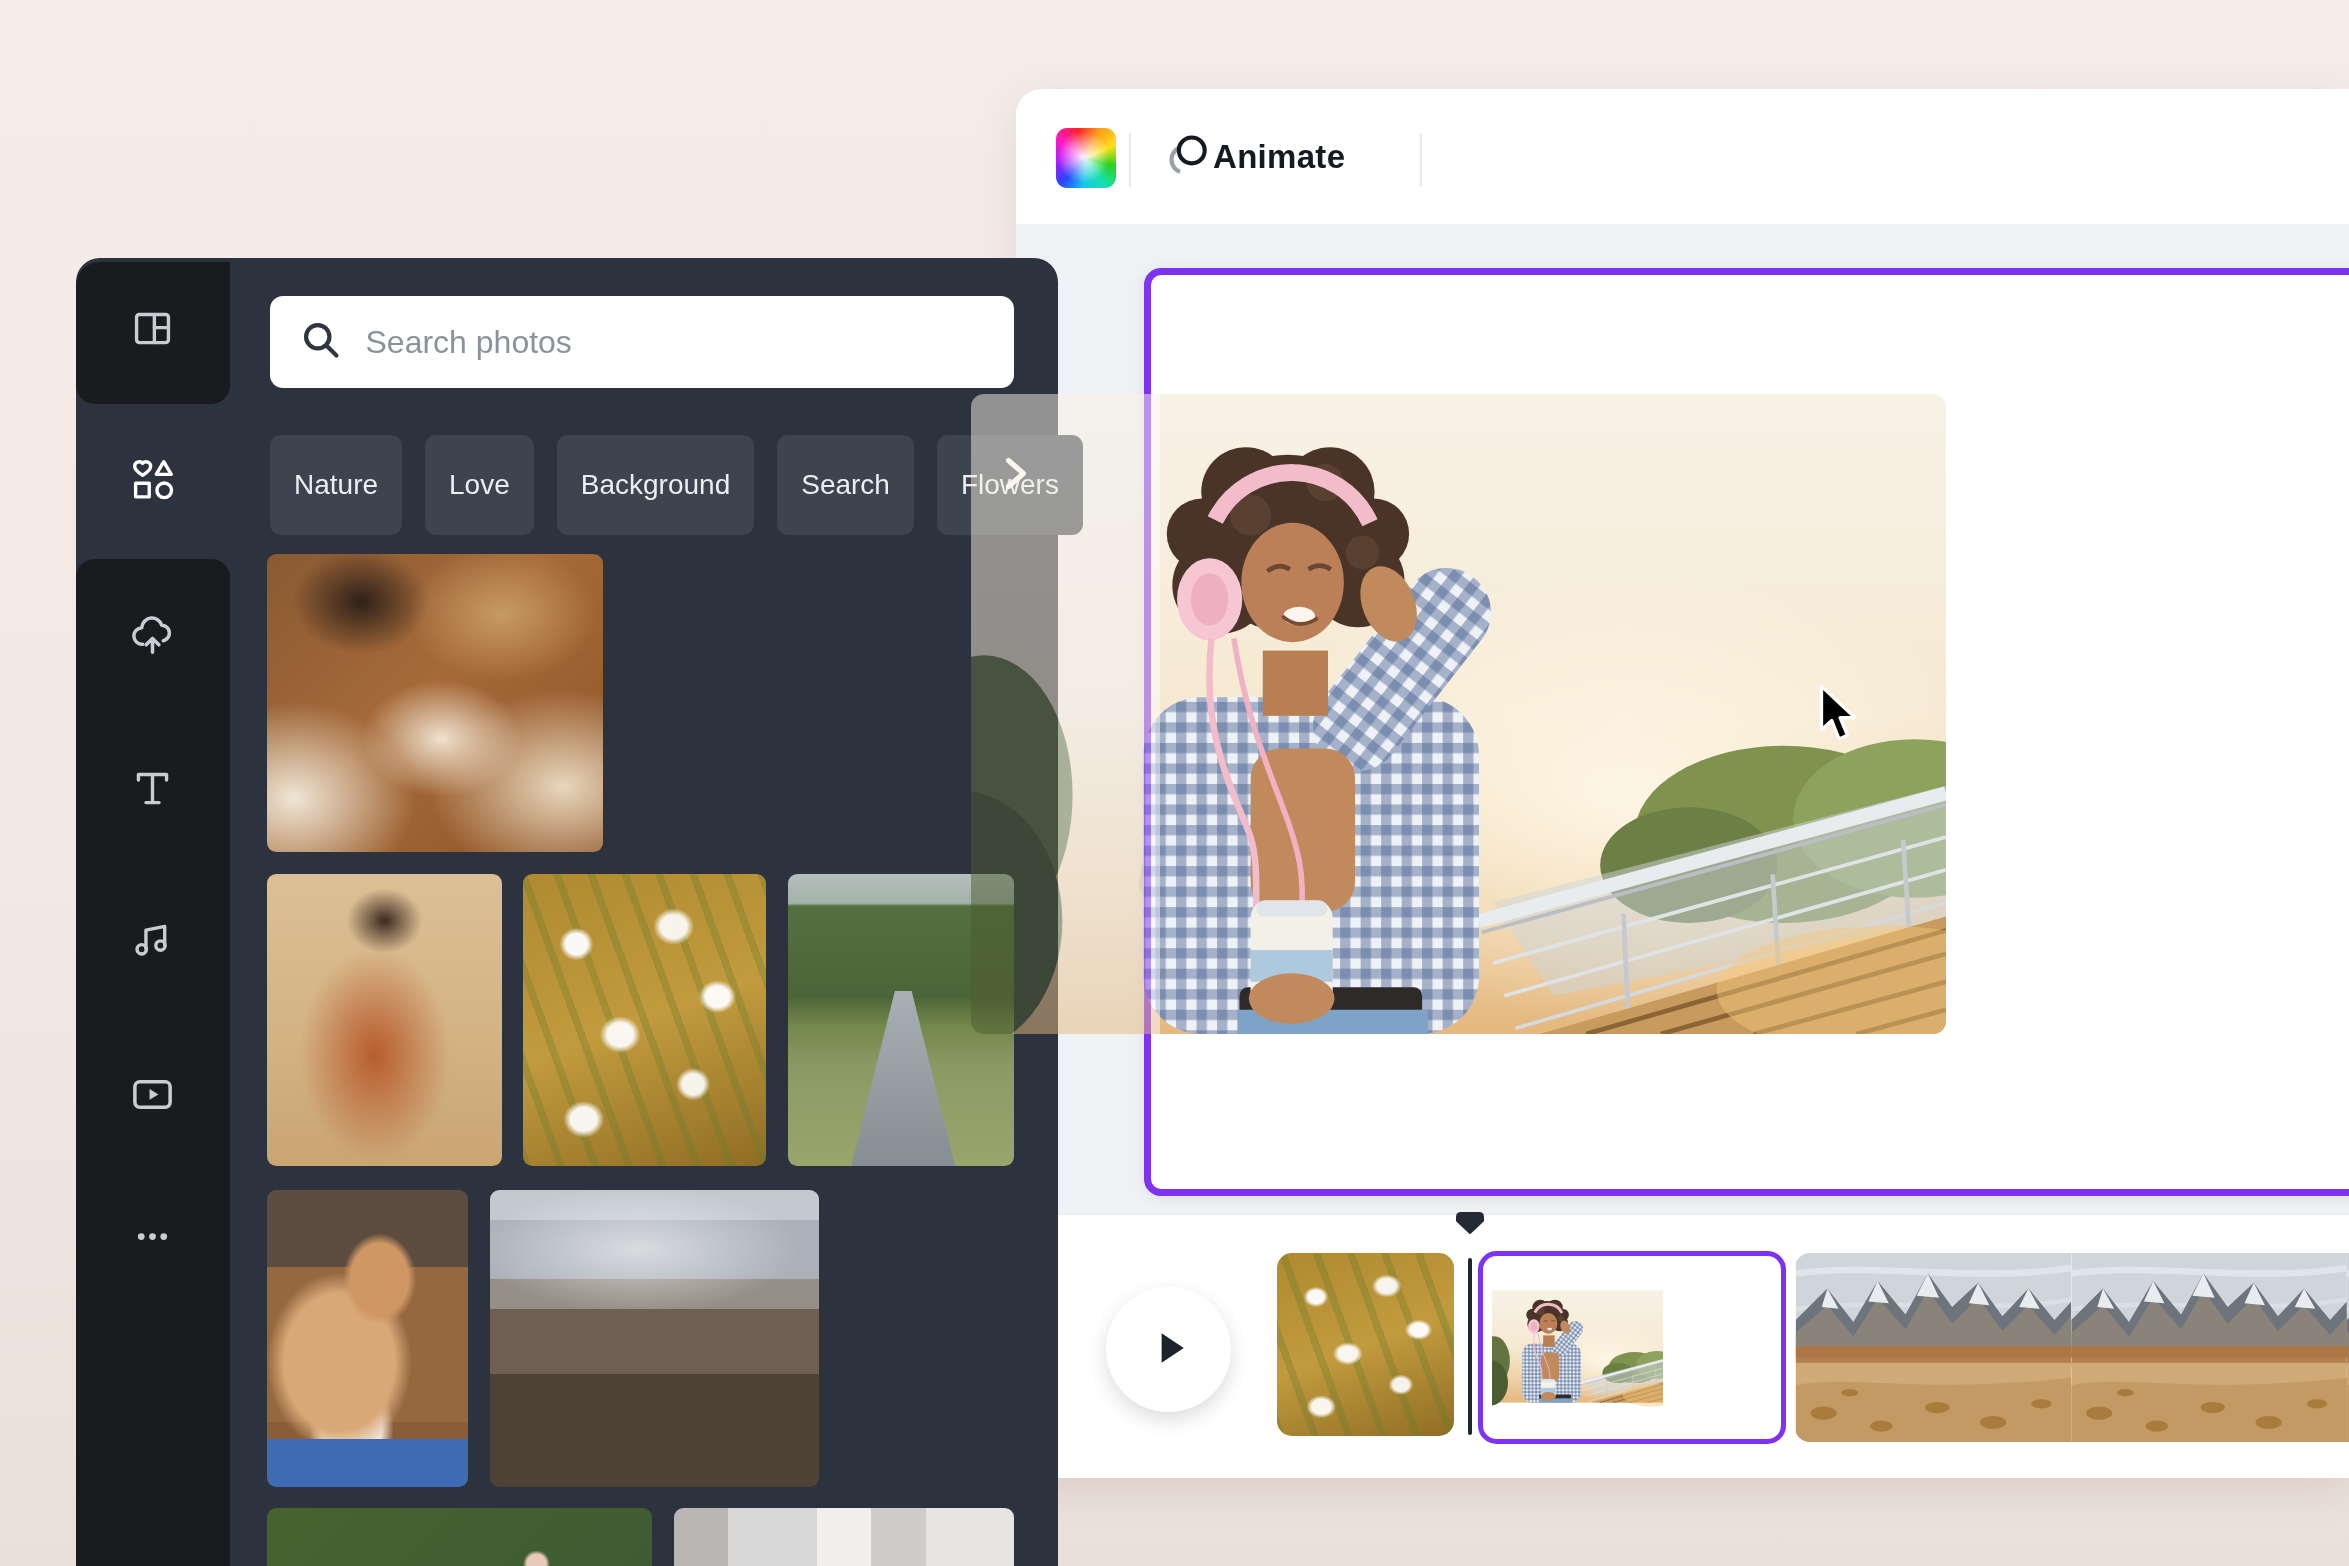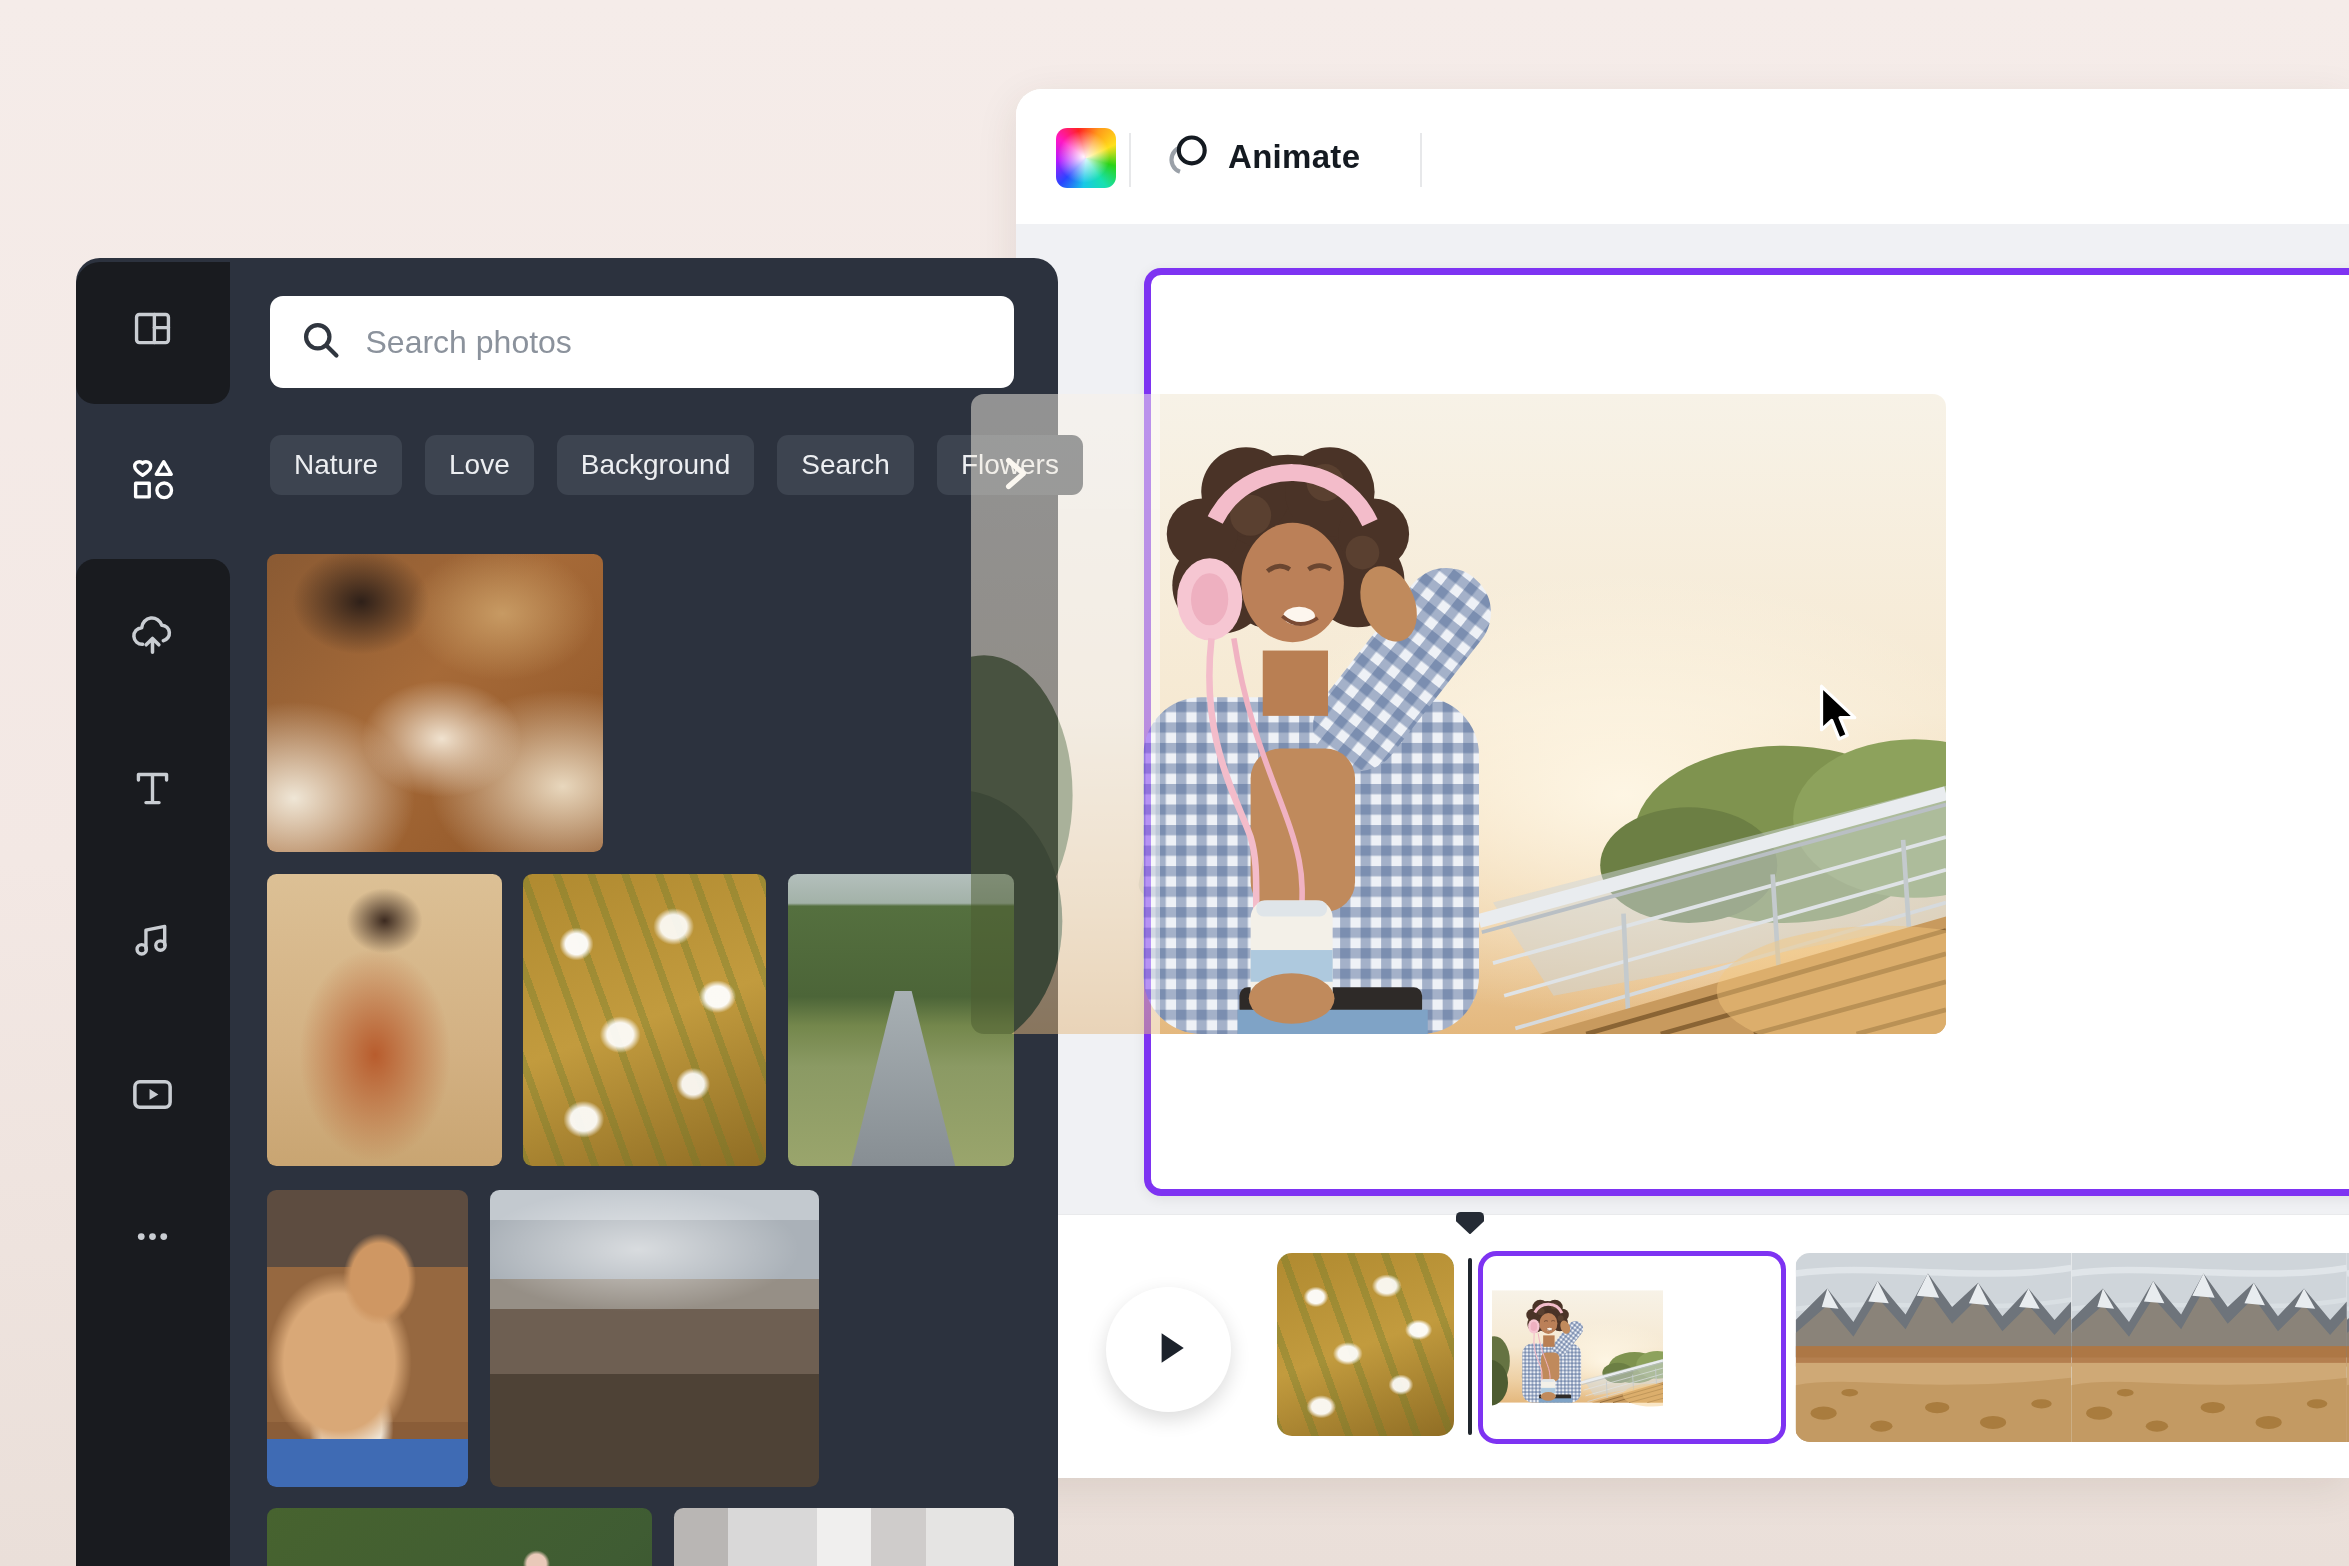--- a/index.html
+++ b/index.html
@@ -17,21 +17,21 @@
     box-shadow:0 11.2px 41px rgba(70,45,30,.10);
     z-index:1;
   }
   .toolbar{position:absolute;left:0;top:0;right:0;height:135px;background:#fff;border-radius:26px 0 0 0;}
   .swatch{position:absolute;left:40px;top:39px;width:60px;height:60px;border-radius:11.2px;cursor:pointer;
     background:
       radial-gradient(circle at 46% 48%, rgba(255,255,255,.95) 0%, rgba(255,255,255,0) 58%),
       conic-gradient(from 225deg at 50% 50%, #2a45ff, #b517ff, #ff17c3, #ff2222, #ff9a1a, #ffe01b, #2ad317, #17e0b0, #17c8e8, #2a45ff);
   }
   .tb-sep{position:absolute;top:44px;width:1.9px;height:54px;background:#e7e8ea;}
-  .tb-item{position:absolute;top:0;height:135px;display:flex;align-items:center;gap:15px;cursor:pointer;}
+  .tb-item{position:absolute;top:0;height:135px;display:flex;align-items:center;cursor:pointer;}
   .tb-label{font-size:33px;font-weight:700;color:#141a21;letter-spacing:0.3px;}
   .workspace{position:absolute;left:0;top:135px;right:0;height:990px;background:#f0f1f4;}
   .timelinebar{position:absolute;left:0;top:1125px;right:0;height:263px;background:#ffffff;border-top:0.9px solid #e9eaec;}
 
   
   .page{
     left:1144px;top:268px;width:1305px;height:914px;
     border:7.5px solid #7e33f2;border-radius:17px;background:#ffffff;
     box-shadow:0 2.8px 13px rgba(0,0,0,.07);
     z-index:2;
@@ -48,21 +48,21 @@
   .rail-item{position:absolute;left:52px;width:48px;height:48px;display:flex;align-items:center;justify-content:center;cursor:pointer;}
   .rail-item svg{stroke:#c9cdd2;fill:none;stroke-width:3.6;stroke-linecap:round;stroke-linejoin:round;}
 
   .searchbox{position:absolute;left:194px;top:38px;width:744px;height:92px;background:#ffffff;border-radius:13px;display:flex;align-items:center;}
   .searchbox svg{margin-left:30px;flex:0 0 auto;}
   .searchbox input{flex:1;border:none;outline:none;background:transparent;font-family:"Liberation Sans",sans-serif;
     font-size:32px;color:#30363f;margin-left:20.5px;margin-right:18.6px;}
   .searchbox input::placeholder{color:#8b929c;}
 
   .chips{position:absolute;left:194px;top:177px;display:flex;gap:23px;}
-  .chip{height:60px;display:inline-flex;align-items:center;padding:0 24px;background:#3d4450;border-radius:11.2px;
+  .chip{height:100px;display:inline-flex;align-items:center;padding:0 24px;background:#3d4450;border-radius:11.2px;
     color:#eceef1;font-size:28px;white-space:nowrap;cursor:pointer;}
   .chips-more{position:absolute;left:915px;top:192px;width:50px;height:50px;display:flex;align-items:center;justify-content:center;cursor:pointer;}
 
   .ph{position:absolute;border-radius:9.3px;cursor:pointer;overflow:hidden;}
   .ph > .road{position:absolute;left:28%;top:40%;width:46%;height:60%;
     background:linear-gradient(180deg,#a8b0b4 0%,#878e93 100%);
     clip-path:polygon(42% 0,58% 0,100% 100%,0 100%);}
 
   .img-family{background:
     radial-gradient(40% 32% at 70% 20%, #c79a63 0%, rgba(0,0,0,0) 70%),

